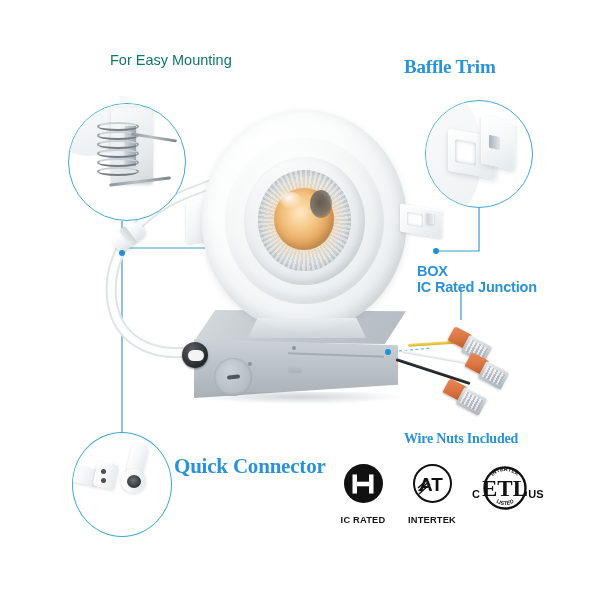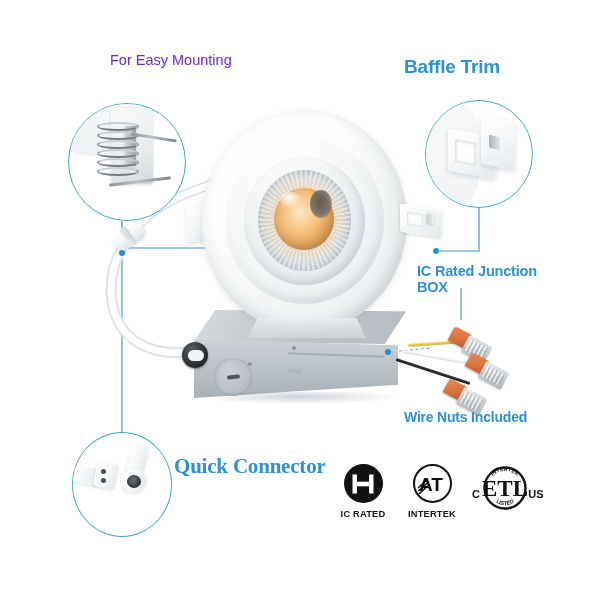--- a/index.html
+++ b/index.html
@@ -19,40 +19,40 @@
 
   
   .callout-title {
     color: #2a92d8;
     font-weight: bold;
     letter-spacing: -0.2px;
     white-space: nowrap;
     line-height: 1.05;
   }
   .callout-sub {
-    color: #6d28d9;
+    color: #0f766e;
     white-space: nowrap;
     line-height: 1.15;
   }
 
   #snap-spring-label { left: 110px; top: 50px; }
   #snap-spring-label .callout-title { font-size: 22px; }
   #snap-spring-label .callout-sub { font-size: 14.5px; margin-top: 2px; }
 
-  #baffle-trim-label { left: 404px; top: 57px; }
+  #baffle-trim-label { left: 404px; top: 57px; font-family: Liberation Serif, serif; }
   #baffle-trim-label .callout-title { font-size: 19px; }
   #baffle-trim-label .callout-sub { font-size: 13px; margin-top: 1px; }
 
   #junction-label { left: 417px; top: 263px; }
   #junction-label .callout-title { font-size: 14.5px; line-height: 1.12; }
 
   #quick-connector-label { left: 174px; top: 455px; font-family: Liberation Serif, serif; }
   #quick-connector-label .callout-title { font-size: 21px; }
 
-  #wire-nuts-label { left: 404px; top: 410px; }
+  #wire-nuts-label { left: 404px; top: 432px; font-family: Liberation Serif, serif; }
   #wire-nuts-label .callout-title { font-size: 14px; }
 
   
   .magnifier {
     border-radius: 50%;
     border: 1.1px solid #3fa8d4;
     background: #ffffff;
     overflow: hidden;
   }
   #mag-spring { left: 68px; top: 103px; width: 118px; height: 118px; }
@@ -288,21 +288,21 @@
   .wire-black { background: linear-gradient(180deg,#3b3f42,#15181a); }
   .wire-white { background: linear-gradient(180deg,#ffffff,#d9dde0); }
   .wire-yellow { background: linear-gradient(180deg,#f6d967,#d9b030); }
 
   
   #badges { left: 332px; top: 464px; width: 212px; height: 62px; }
   .badge { position:absolute; text-align:center; }
   .badge-art { position: relative; margin: 0 auto; }
   .badge-cap {
     font-size: 9.3px; font-weight: bold; color: #141414;
-    letter-spacing: 0.2px; margin-top: 6px; white-space: nowrap;
+    letter-spacing: 0.2px; margin-top: 12px; white-space: nowrap;
   }
   
   .ic-disc {
     width: 39px; height: 39px; border-radius: 50%;
     background: #111111; position: relative;
   }
   .ic-h {
     position:absolute; left:50%; top:50%;
     transform: translate(-50%,-50%);
     width: 23px; height: 21px;
@@ -453,22 +453,22 @@
 
   <div class="abs" id="snap-spring-label">
     <div class="callout-sub">For Easy Mounting</div>
   </div>
 
   <div class="abs" id="baffle-trim-label">
     <div class="callout-title">Baffle Trim</div>
   </div>
 
   <div class="abs" id="junction-label">
+    <div class="callout-title">BOX</div>
     <div class="callout-title">IC Rated Junction</div>
-    <div class="callout-title">BOX</div>
   </div>
 
   <div class="abs" id="quick-connector-label">
     <div class="callout-title">Quick Connector</div>
   </div>
 
   <div class="abs" id="wire-nuts-label">
     <div class="callout-title">Wire Nuts Included</div>
   </div>
 

